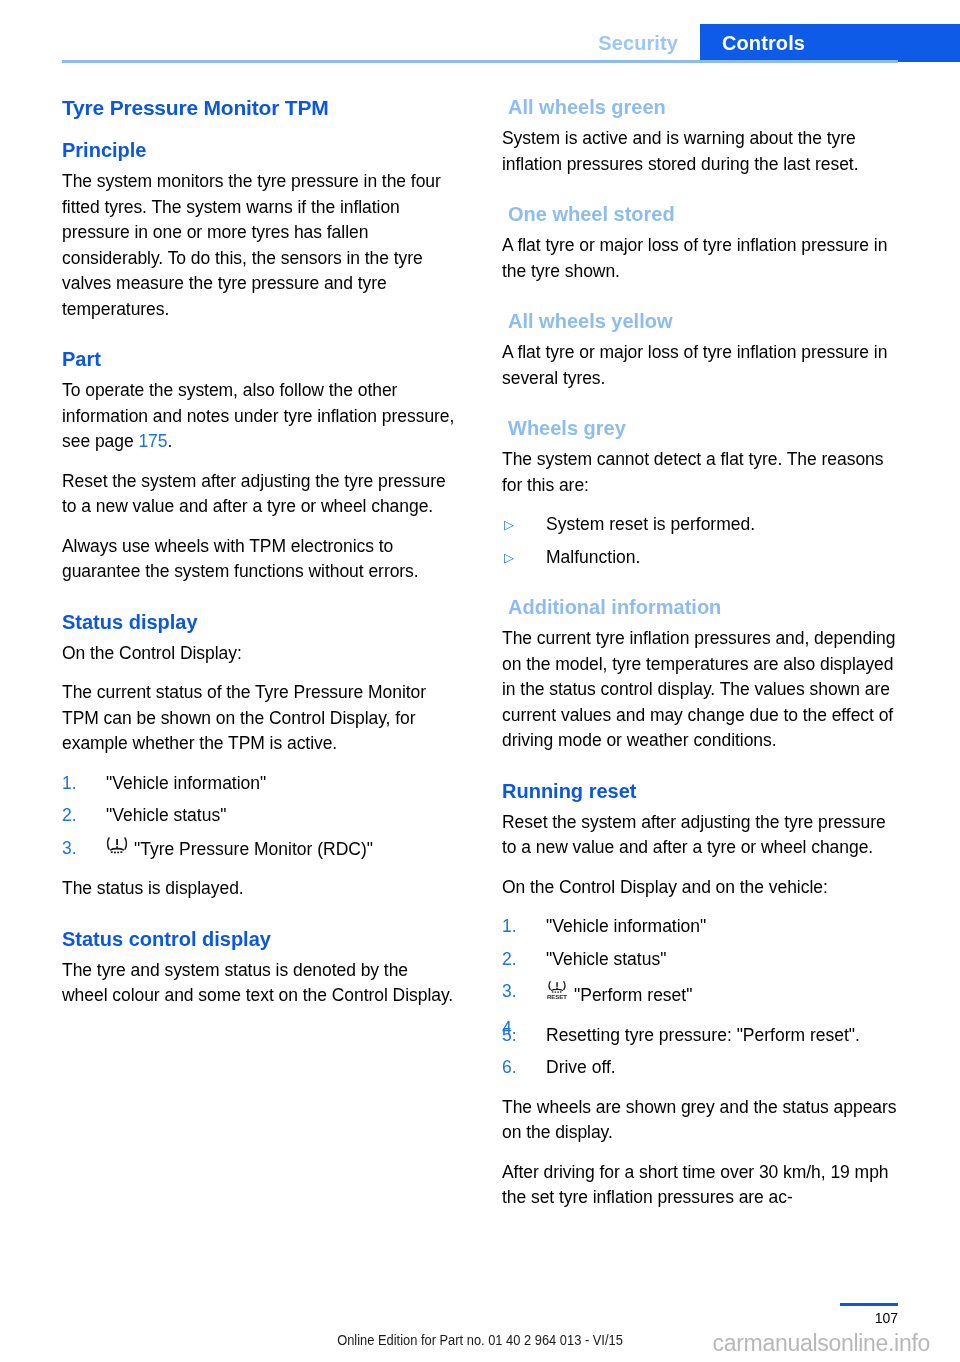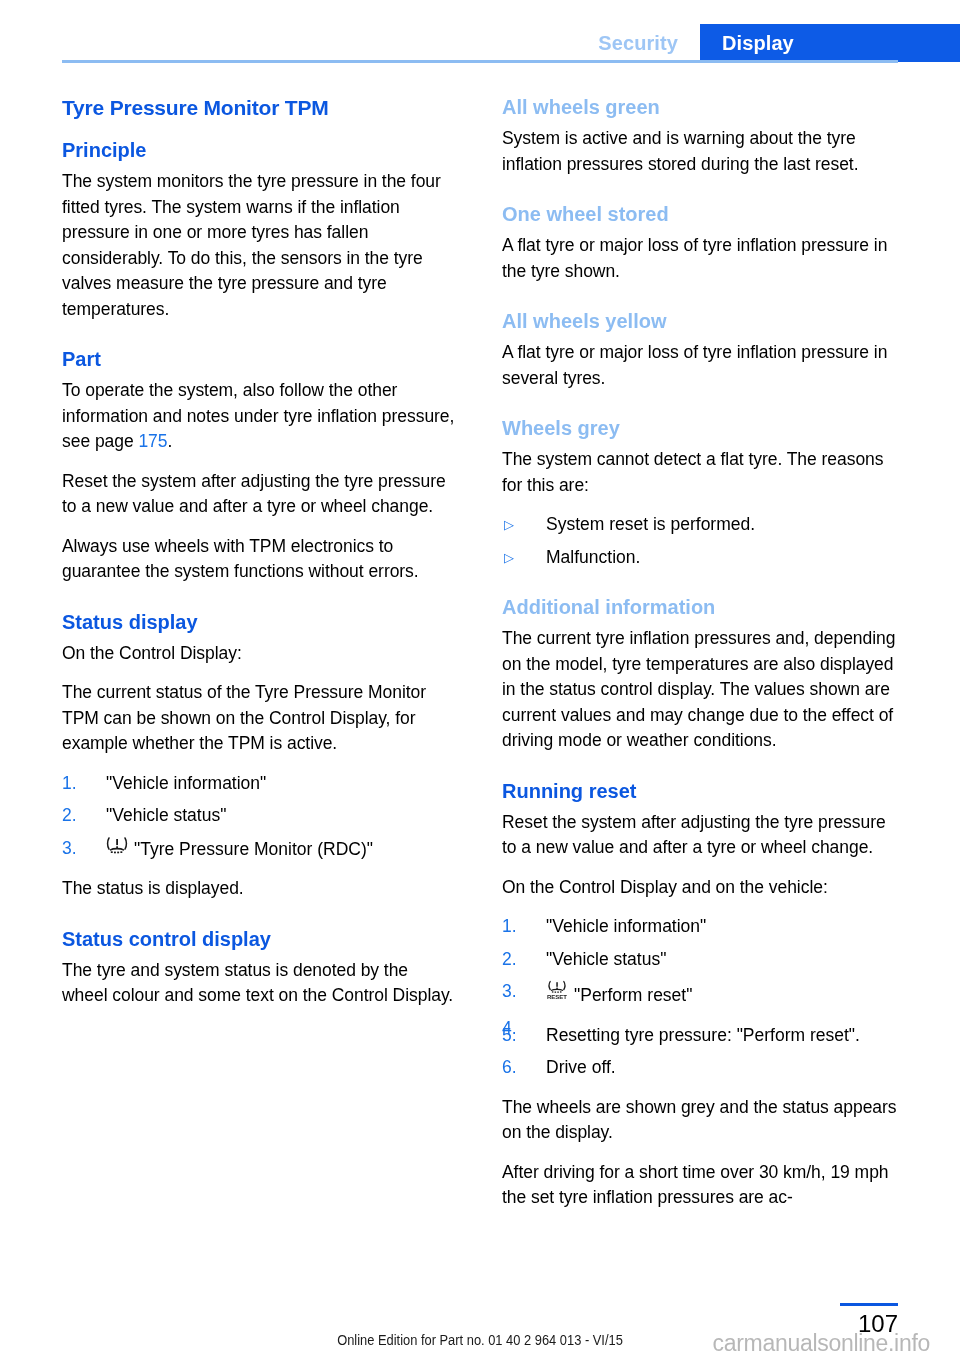--- a/index.html
+++ b/index.html
@@ -87,21 +87,21 @@
     font-size: 20px;
     font-weight: bold;
     color: #0b57e0;
     margin: 0 0 7px 0;
     line-height: 1.15;
   }
   h3.sub-title {
     font-size: 20px;
     font-weight: bold;
     color: #8cbcf2;
-    margin: 0 0 7px 0;
+    margin: 0 0 7px 6px;
     line-height: 1.15;
   }
   h2.sec-title.spaced,
   h3.sub-title.spaced {
     margin-top: 26px;
   }
   p.body {
     font-size: 17.5px;
     line-height: 25.5px;
     margin: 0 0 14px 0;
@@ -173,21 +173,21 @@
     width: 58px;
     height: 3px;
     background: #0b57e0;
   }
   .page-number {
     position: absolute;
     right: 62px;
     top: 1310px;
     width: 58px;
     text-align: right;
-    font-size: 24px;
+    font-size: 14px;
     color: #000000;
   }
   .edition-line {
     position: absolute;
     left: 0;
     top: 1332px;
     width: 960px;
     text-align: center;
     font-size: 14px;
     color: #1a1a1a;
@@ -205,21 +205,21 @@
 </style>
 </head>
 <body>
 
 <div class="page-header">
   <div class="header-tabs">
     <div class="tab-inactive">
       <span>Security</span>
     </div>
     <div class="tab-active">
-      <span>Display</span>
+      <span>Controls</span>
     </div>
   </div>
 </div>
 <div class="header-rule"></div>
 
 <div class="content">
 
   <div class="col">
 
     <h1 class="doc-title">Tyre Pressure Monitor TPM</h1>

